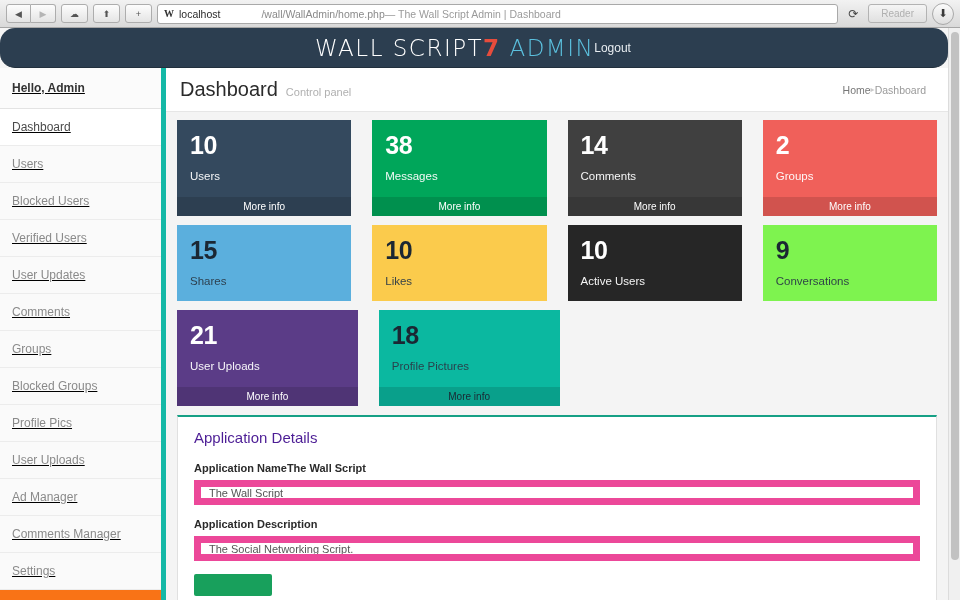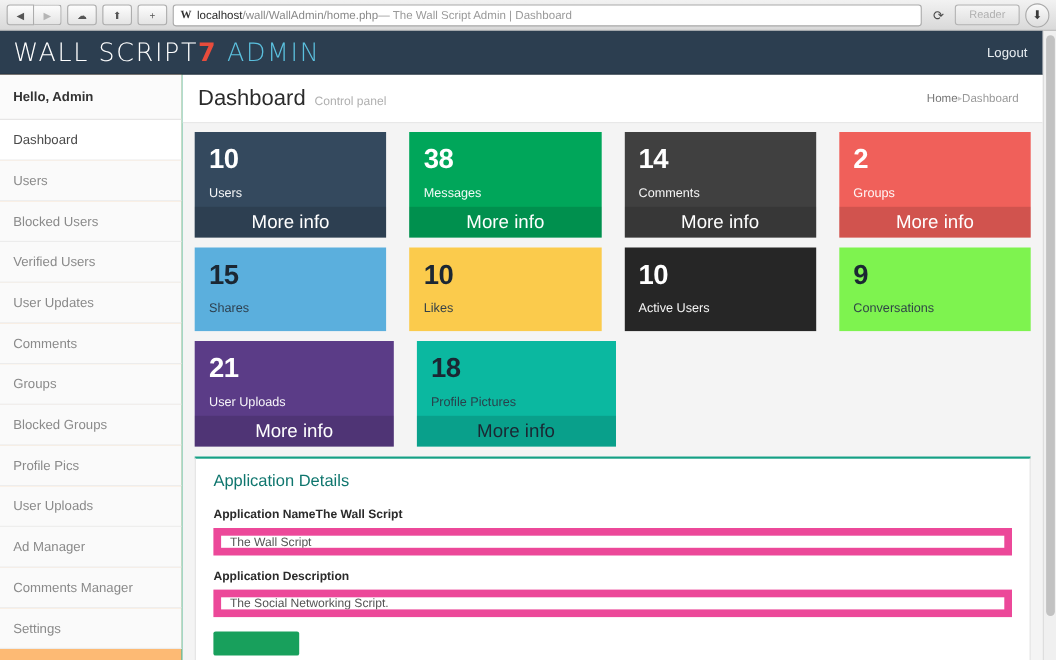--- a/index.html
+++ b/index.html
@@ -41,21 +41,21 @@
     padding: 0 4px;
     overflow: hidden;
     white-space: nowrap;
   }
   .favicon {
     font-weight: bold; font-size: 10px; color: #333;
     margin-right: 5px; margin-left: 2px;
     font-family: "Liberation Serif", serif;
   }
   .url-strong { font-size: 10.5px; color: #2b2b2b; }
-  .url-rest   { font-size: 10.5px; color: #8a8a8a; }
+  .url-rest   { font-size: 10.5px; color: #8a8a8a; padding-left: 41px; }
   .url-title  { font-size: 10.5px; color: #9a9a9a; }
   .reload-btn { font-size: 12px; color: #4a4a4a; padding: 0 5px; cursor: default; }
   .reader-btn {
     height: 19px; padding: 0 12px;
     background: linear-gradient(#f5f5f5, #e0e0e0);
     border: 1px solid #b3b3b3; border-radius: 3px;
     font-size: 10px; color: #b0b0b0;
     display: flex; align-items: center;
   }
   .dl-btn {
@@ -67,43 +67,45 @@
   }
 
   
   .app {
     position: absolute; top: 28px; left: 0;
     width: 948px; height: 572px;
     background: #f5f5f5;
   }
   .topbar {
     height: 40px; background: #2c3e50;
-    display: flex; align-items: center; justify-content: space-between;
+    display: flex; align-items: center; justify-content: center;
     padding: 0 14px 0 12px;
     border-bottom: 1px solid #22303d;
+    border-radius: 15px;
   }
   .logo {
     font-size: 23px; letter-spacing: 1.5px;
     font-family: "DejaVu Sans", sans-serif;
     font-weight: 300;
   }
   .logo .w1 { color: #ffffff; }
   .logo .w7 { color: #e74c3c; font-weight: 700; }
   .logo .w2 { color: #5bc0de; }
   .logout {
     color: #e8edf1; font-size: 12px; cursor: pointer;
   }
 
   .body-wrap { display: flex; height: 532px; }
 
   
   .sidebar {
-    width: 166px; background: #fdba74;
-    border-right: 1px solid #14b8a6;
+    width: 166px; background: #f97316;
+    border-right: 5px solid #14b8a6;
     flex: 0 0 166px;
+    text-decoration: underline;
   }
   .hello {
     padding: 13px 12px; font-size: 12px; font-weight: bold; color: #333;
     border-bottom: 1px solid #e3e3e3;
     background: #fbfbfb;
   }
   .nav-item {
     padding: 11px 12px; font-size: 12px; color: #8a8a8a;
     border-bottom: 1px solid #ececec;
     cursor: pointer;
@@ -133,37 +135,37 @@
     flex: 1; position: relative;
     min-height: 96px;
     padding: 12px 0 0 13px;
     color: #ffffff;
   }
   .tile.short { min-height: 76px; }
   .tile .num { font-size: 25px; font-weight: bold; line-height: 1.1; letter-spacing: -0.5px; }
   .tile .lbl { font-size: 11.5px; margin-top: 10px; opacity: .95; }
   .tile .more {
     position: absolute; left: 0; bottom: 0; width: 100%;
-    text-align: center; font-size: 17px; padding: 4px 0;
+    text-align: center; font-size: 10px; padding: 4px 0;
     background: rgba(0,0,0,.13);
     cursor: pointer;
   }
   .tile.dark-text { color: #1b2733; }
   .tile.dark-text .lbl { color: #2b3a47; }
   .tile-spacer { flex: 1; }
 
   
   .panel {
     margin: 8px 11px 0 11px;
     background: #ffffff;
     border: 1px solid #e0e0e0;
     border-top: 2px solid #16a085;
     padding: 12px 16px 10px 16px;
   }
-  .panel-title { font-size: 15px; color: #0f766e; font-weight: 400; margin-bottom: 16px; }
+  .panel-title { font-size: 15px; color: #4c1d95; font-weight: 400; margin-bottom: 16px; }
   .field-label { font-size: 11px; font-weight: bold; color: #2b2b2b; margin-bottom: 6px; }
   .field-input {
     width: 100%; height: 25px;
     border: 7px solid #ec4899;
     background: #ffffff;
     font-size: 11px; color: #555;
     padding: 0 8px;
     font-family: "Liberation Sans", sans-serif;
     margin-bottom: 13px;
     outline: none;

